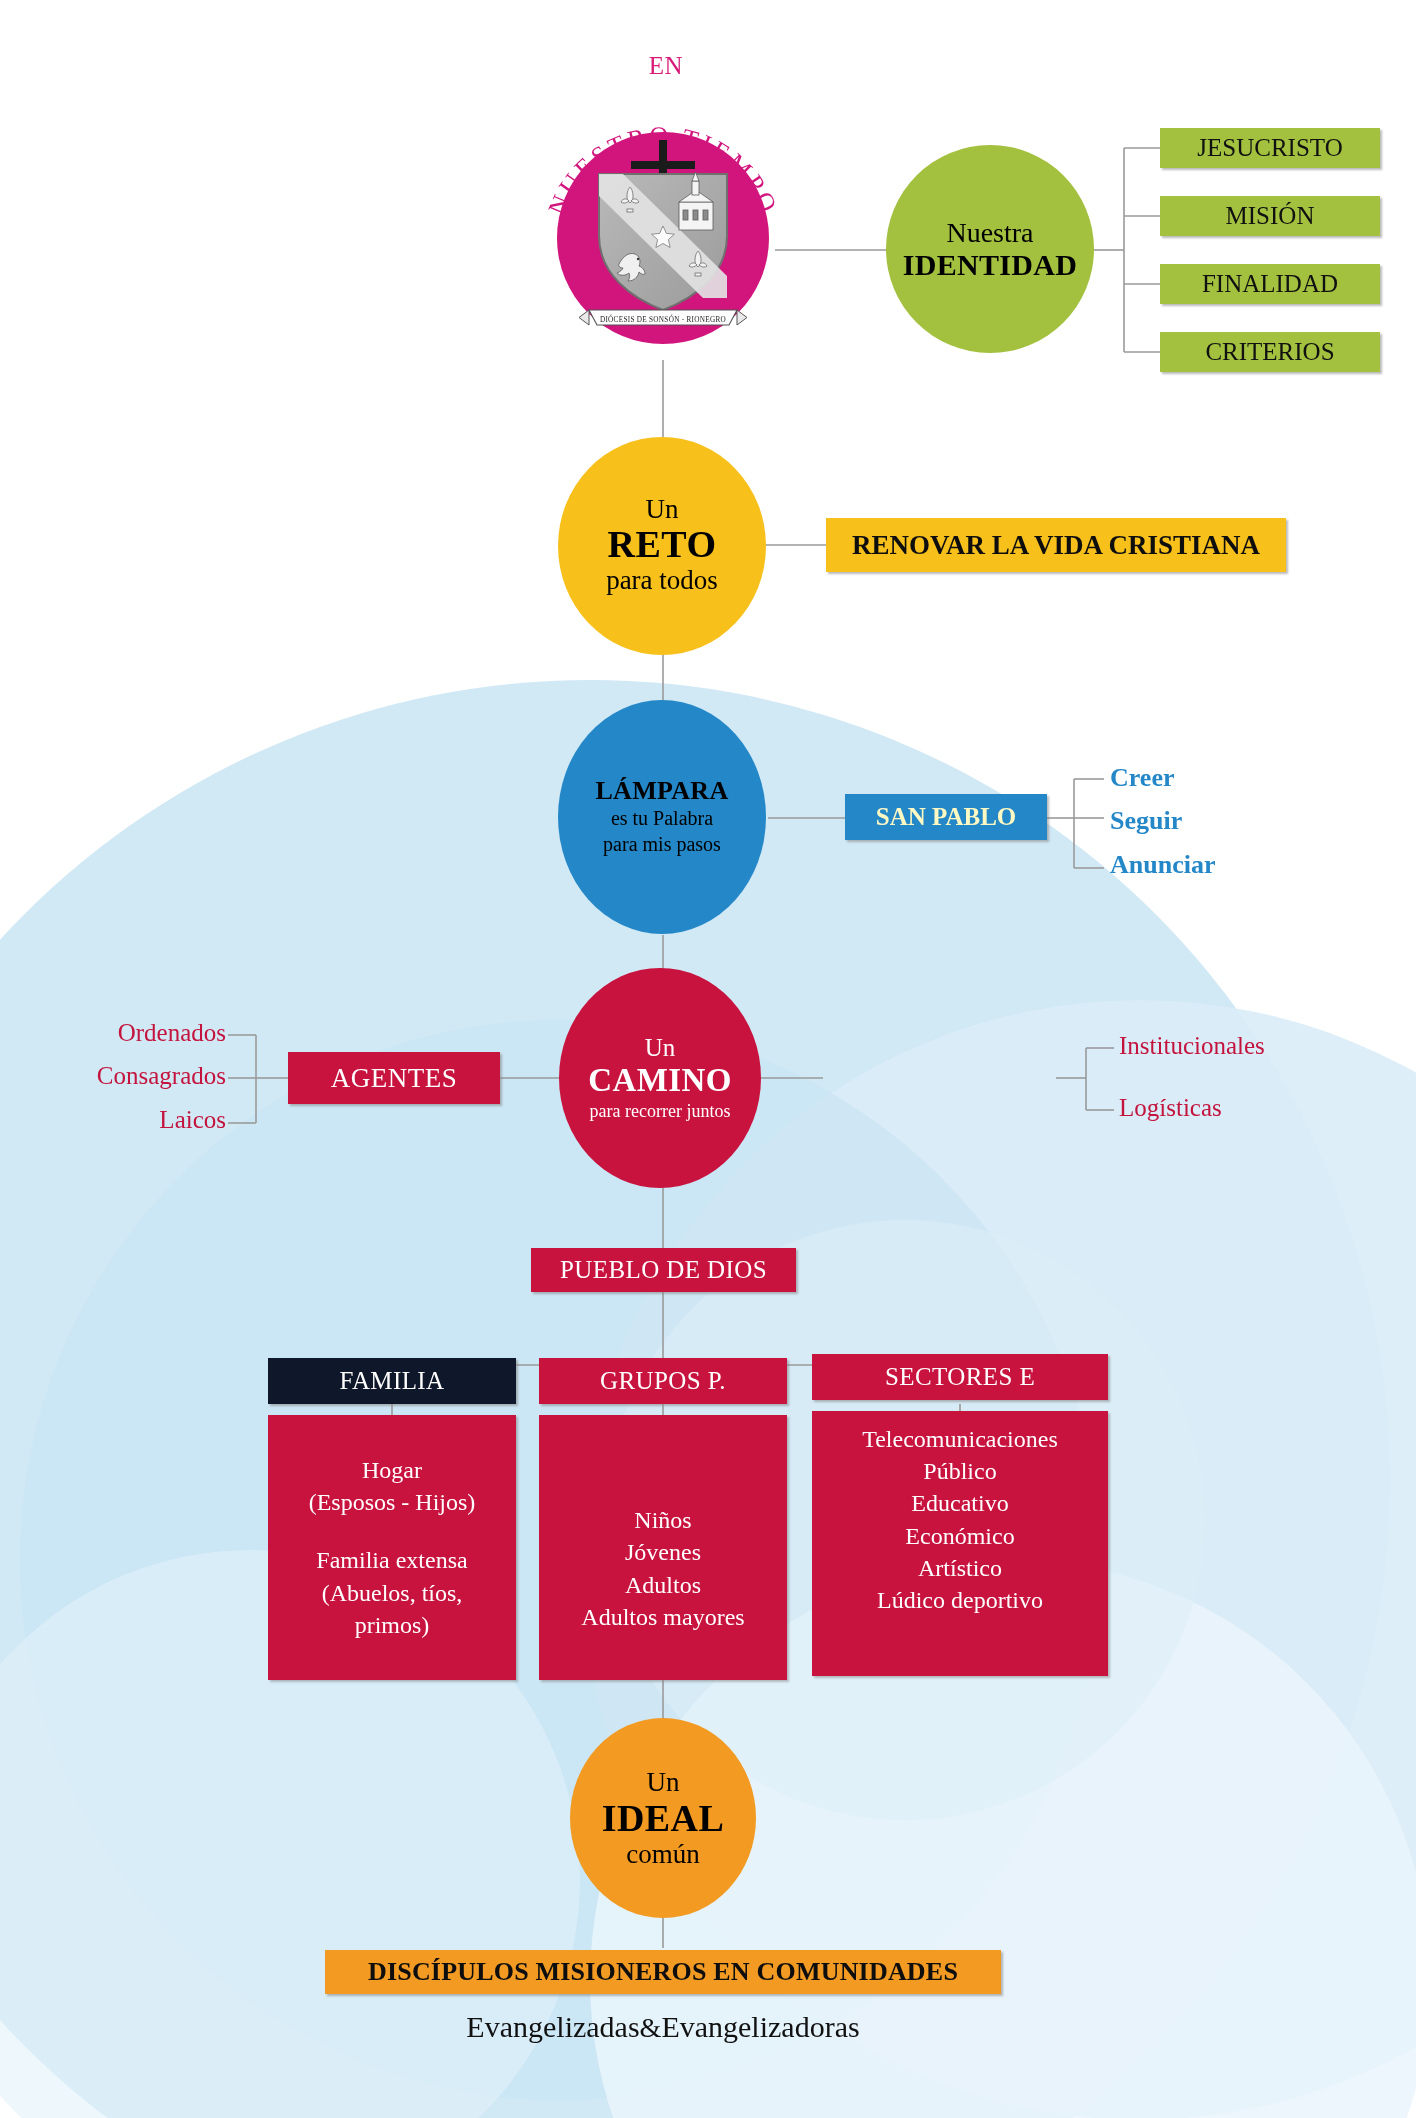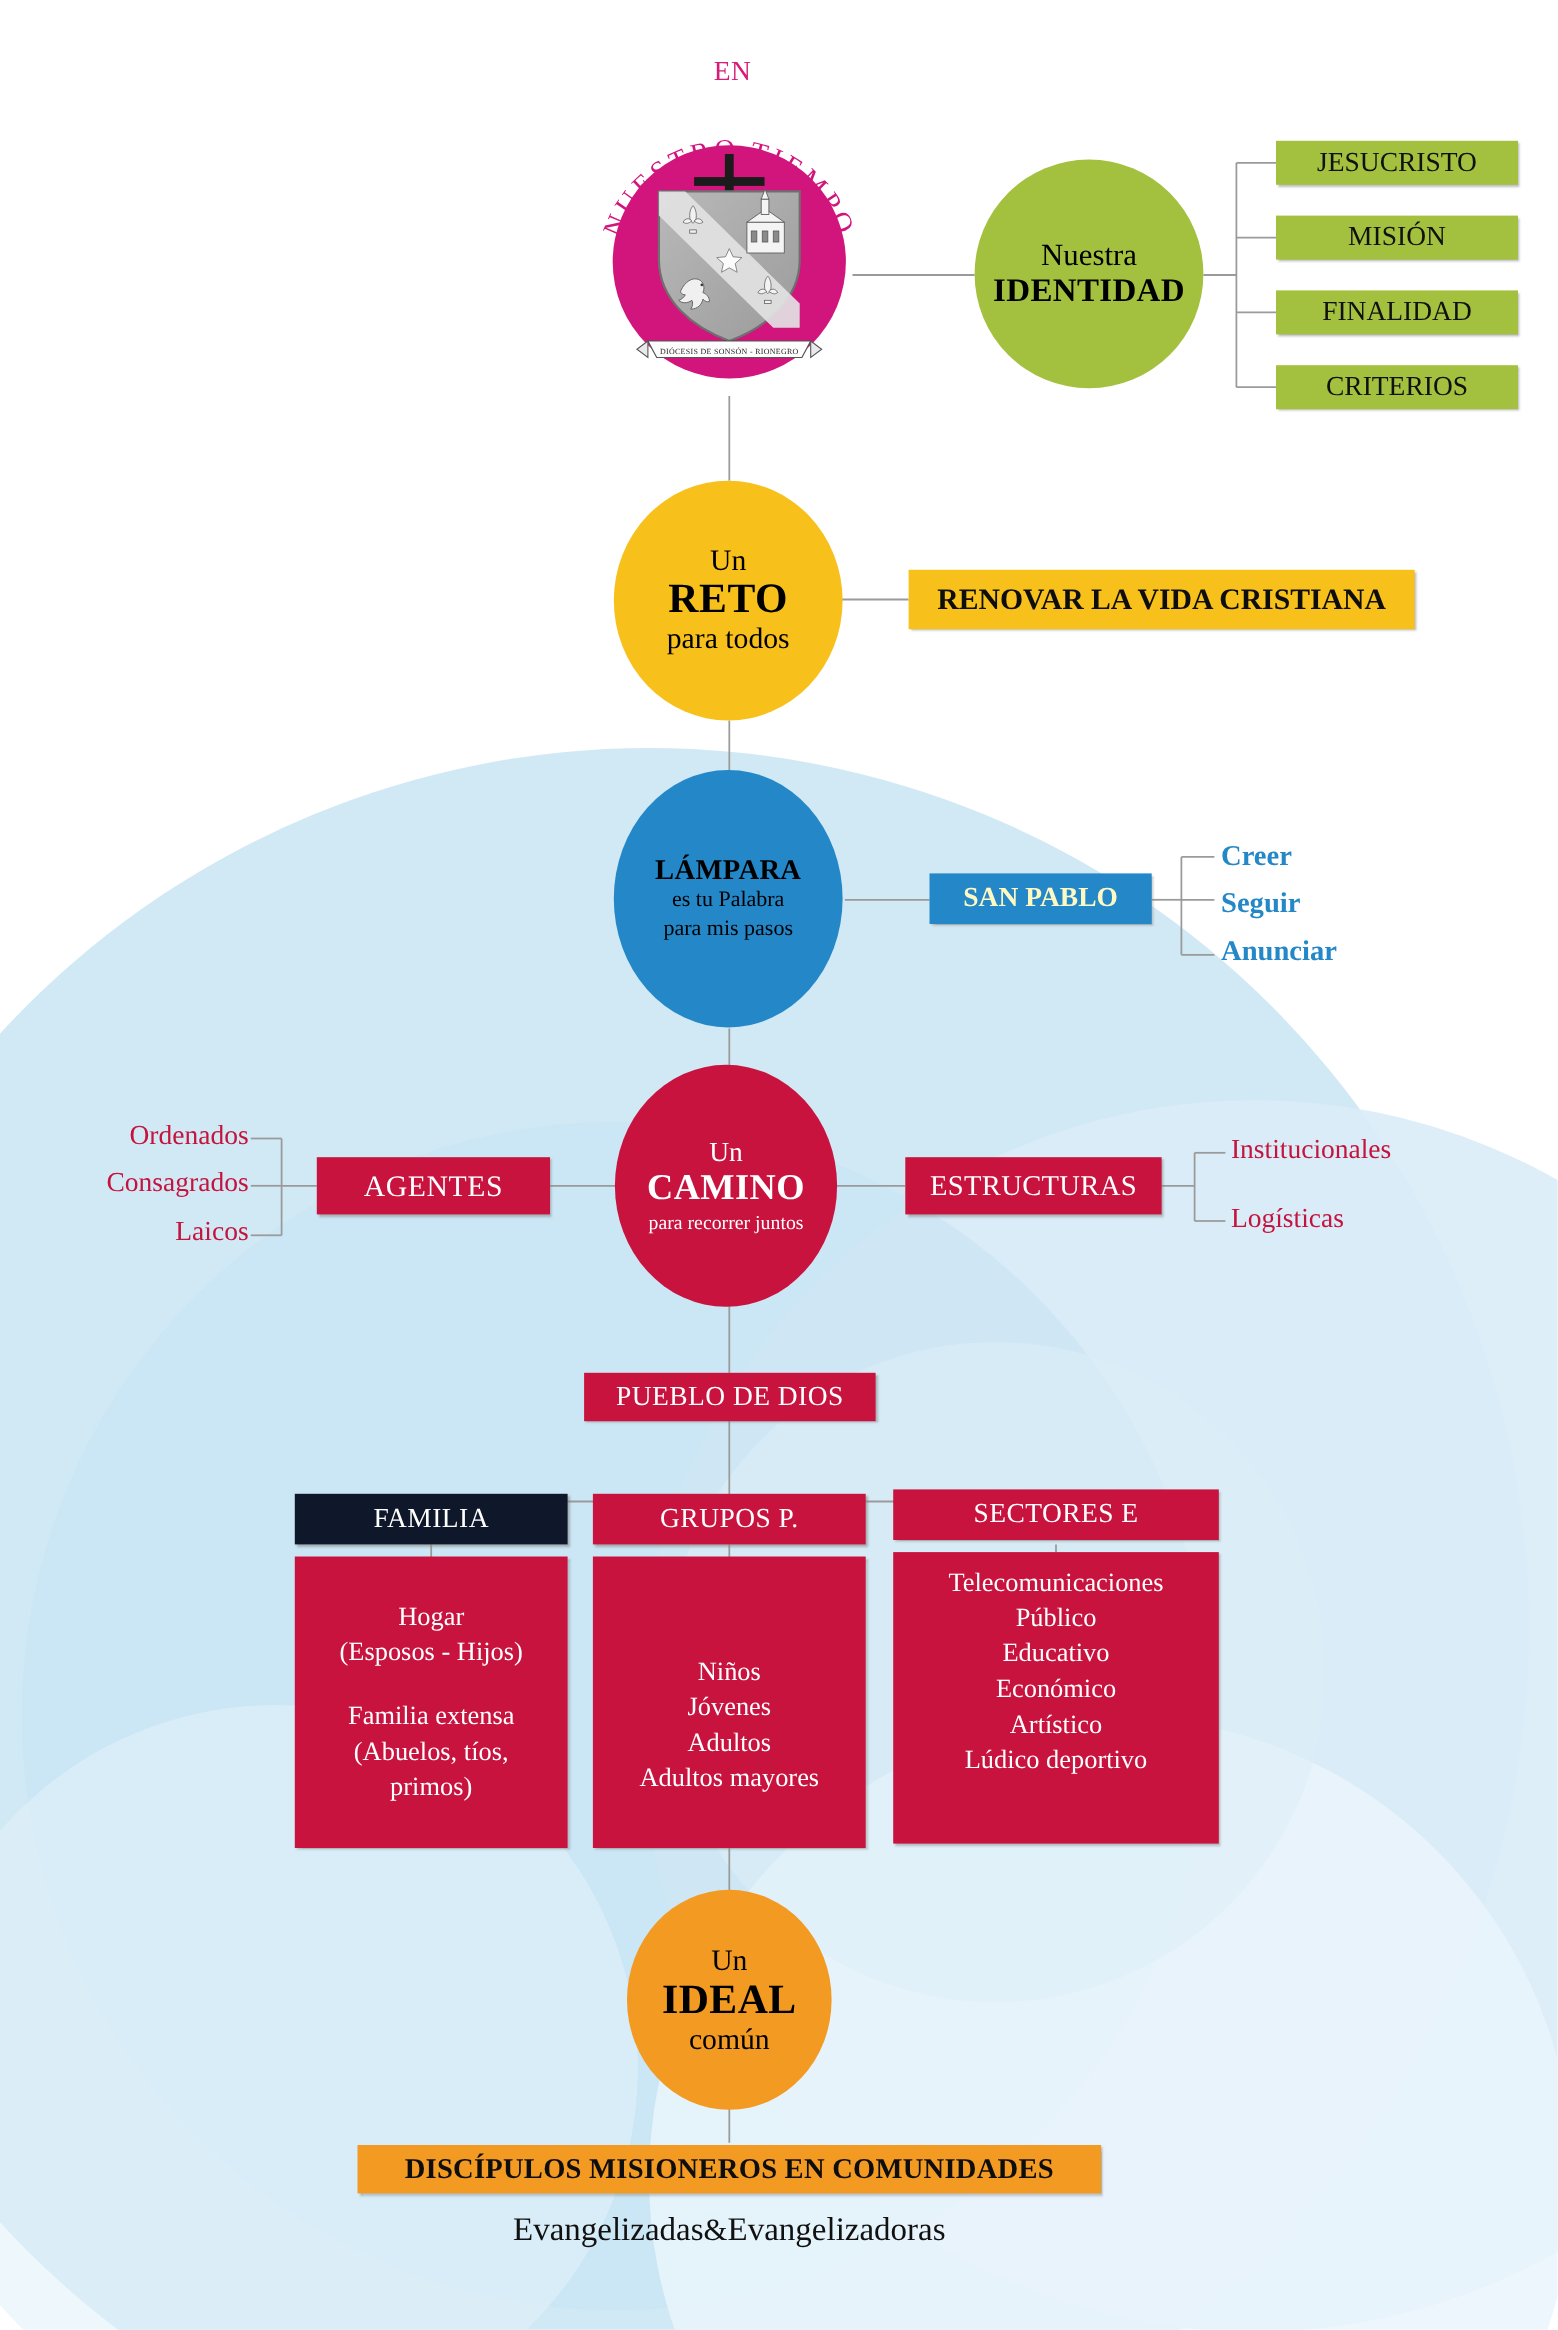--- a/index.html
+++ b/index.html
@@ -276,23 +276,20 @@
   <div class="node" style="left:48px; top:1019px; width:178px; text-align:right;">
     <span class="lbl crim-txt" style="font-size:25px;margin-left:33px;">Ordenados</span>
   </div>
   <div class="node" style="left:20px; top:1062px; width:206px; text-align:right;">
     <span class="lbl crim-txt" style="font-size:25px;">Consagrados</span>
   </div>
   <div class="node" style="left:70px; top:1106px; width:156px; text-align:right;">
     <span class="lbl crim-txt" style="font-size:25px;">Laicos</span>
   </div>
 
-  <div class="node bar" style="left:823px; top:1052px; width:233px; height:52px; background:#C9133F;">
-    <span class="lbl" style="font-size:26px; color:#fff; letter-spacing:.3px;">ESTRUCTURAS</span>
-  </div>
   <div class="node" style="left:1119px; top:1032px;">
     <span class="lbl crim-txt" style="font-size:25px;">Institucionales</span>
   </div>
   <div class="node" style="left:1119px; top:1094px;">
     <span class="lbl crim-txt" style="font-size:25px;">Logísticas</span>
   </div>
 
   <div class="node bar" style="left:531px; top:1248px; width:265px; height:44px; background:#C9133F;">
     <span class="lbl" style="font-size:25px; color:#fff; letter-spacing:.4px;">PUEBLO DE DIOS</span>
   </div>

